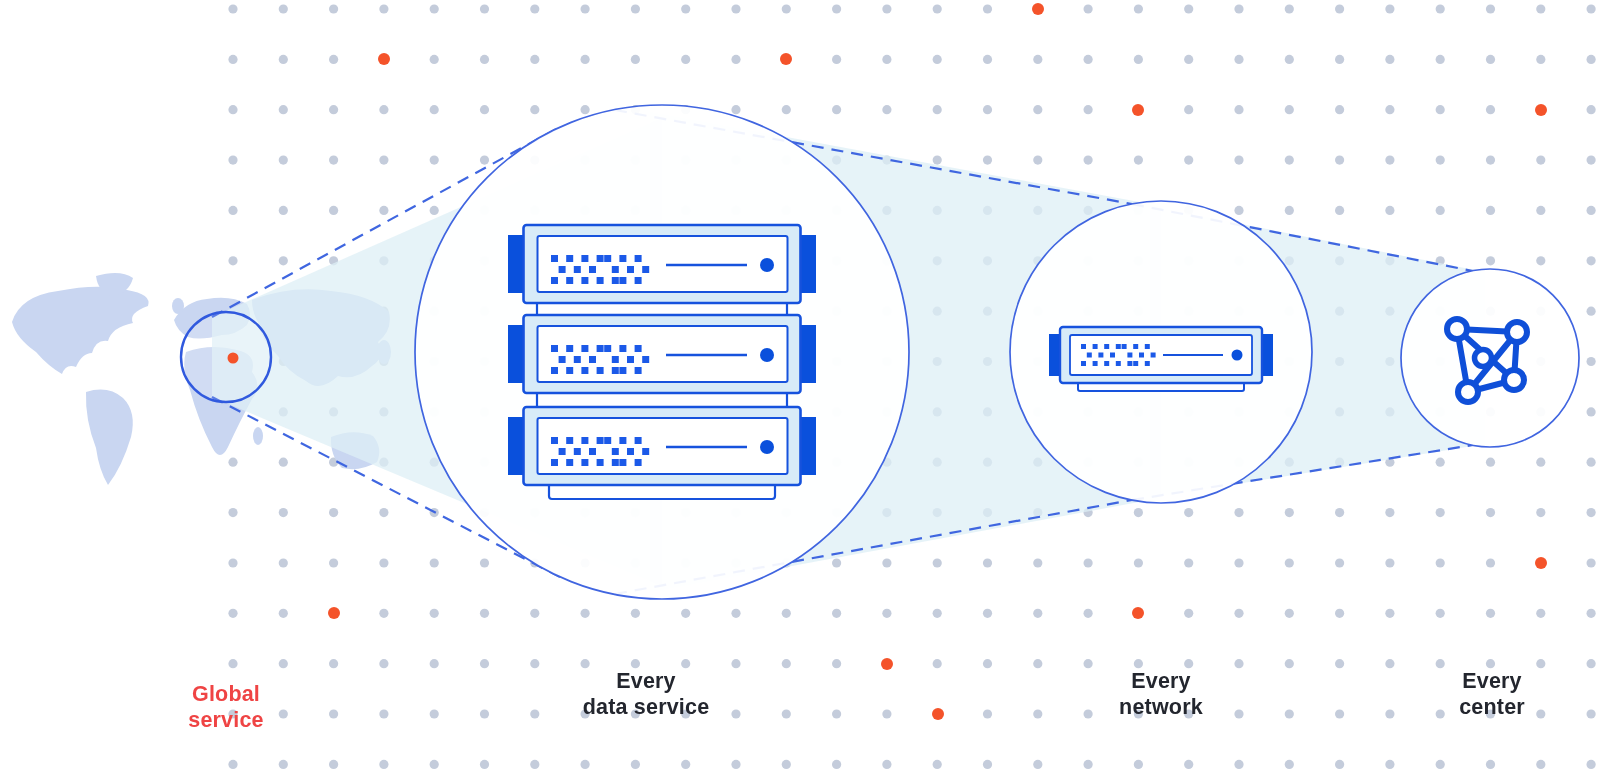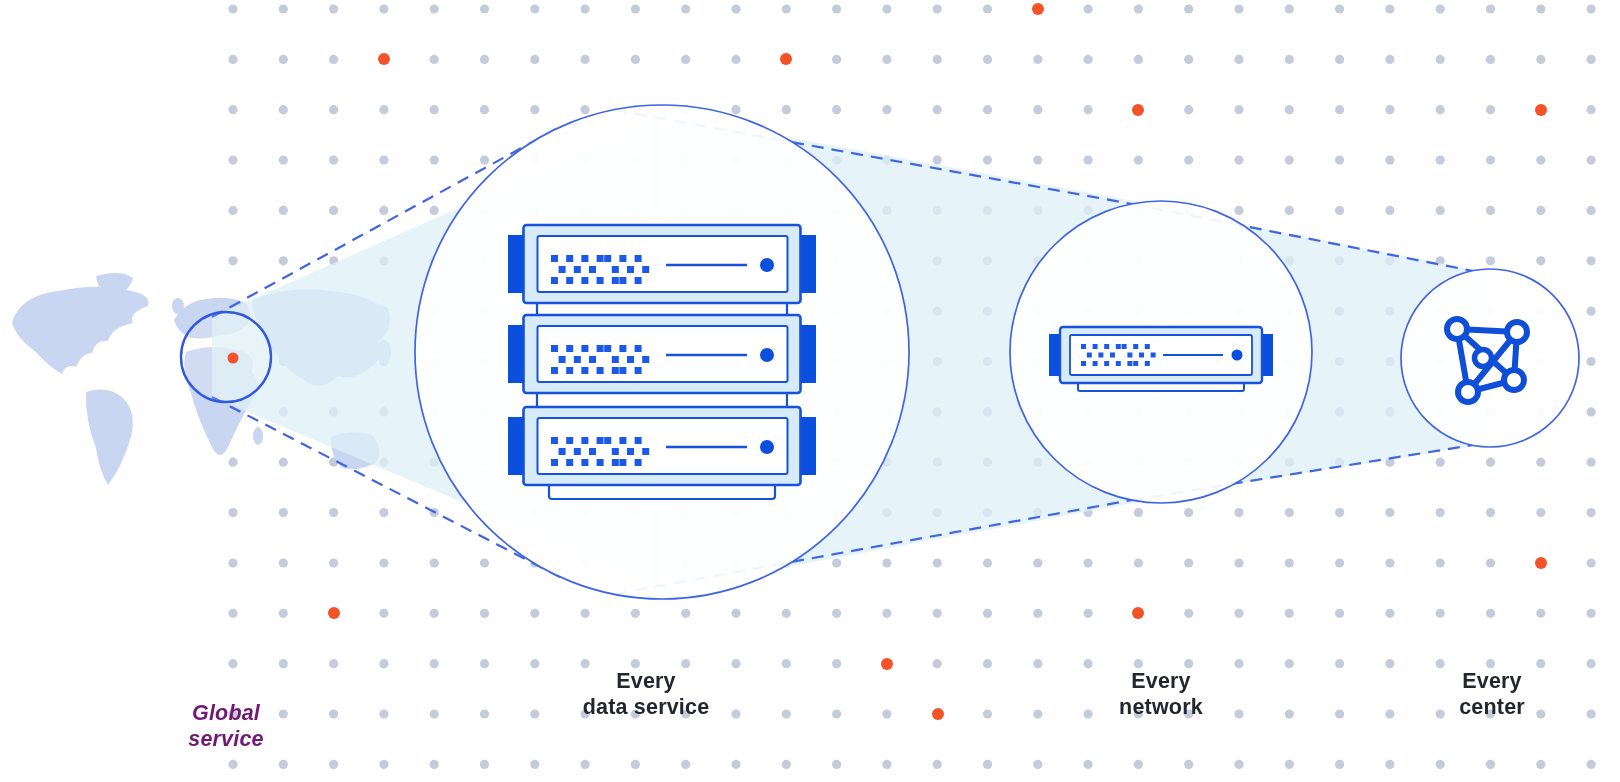--- a/index.html
+++ b/index.html
@@ -650,21 +650,21 @@
       <g fill="#ffffff">
         <circle cx="1457" cy="329" r="10"></circle>
         <circle cx="1517" cy="332" r="10"></circle>
         <circle cx="1514" cy="380" r="10"></circle>
         <circle cx="1468" cy="392" r="10"></circle>
         <circle cx="1483" cy="358" r="8.5" stroke-width="5.5"></circle>
       </g>
     </g>
   </svg>
 
-  <div class="stage-label" style="left:226px;top:700px;color:#701a75;font-style:italic;">
+  <div class="stage-label" style="left:226px;top:681px;color:#ef4444;">
     <div>Global</div>
     <div>service</div>
   </div>
   <div class="stage-label" style="left:646px;top:668px;color:#23262E;">
     <div>Every</div>
     <div>data service</div>
   </div>
   <div class="stage-label" style="left:1161px;top:668px;color:#23262E;">
     <div>Every</div>
     <div>network</div>

